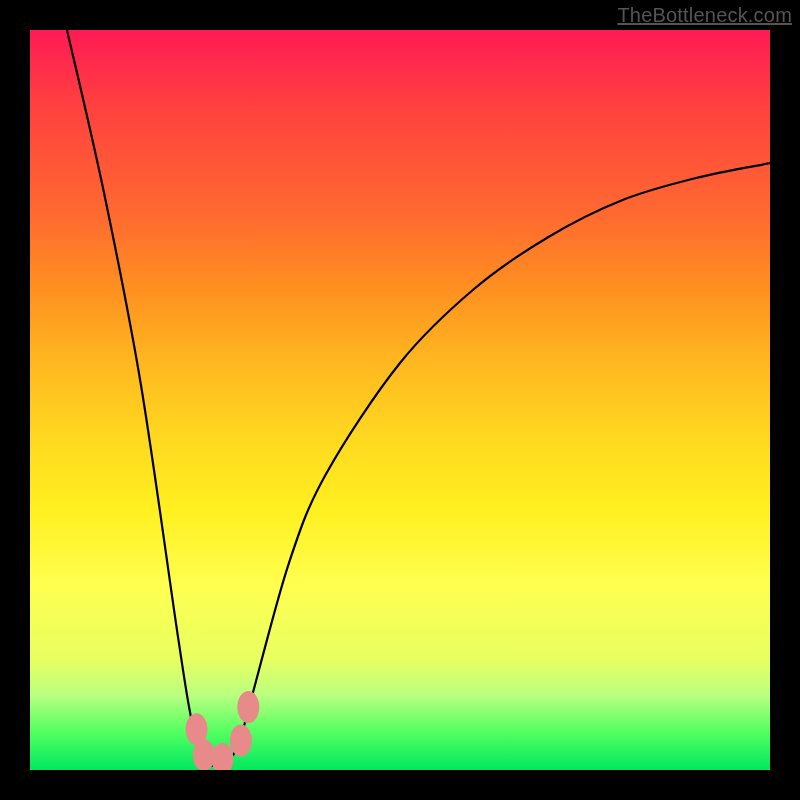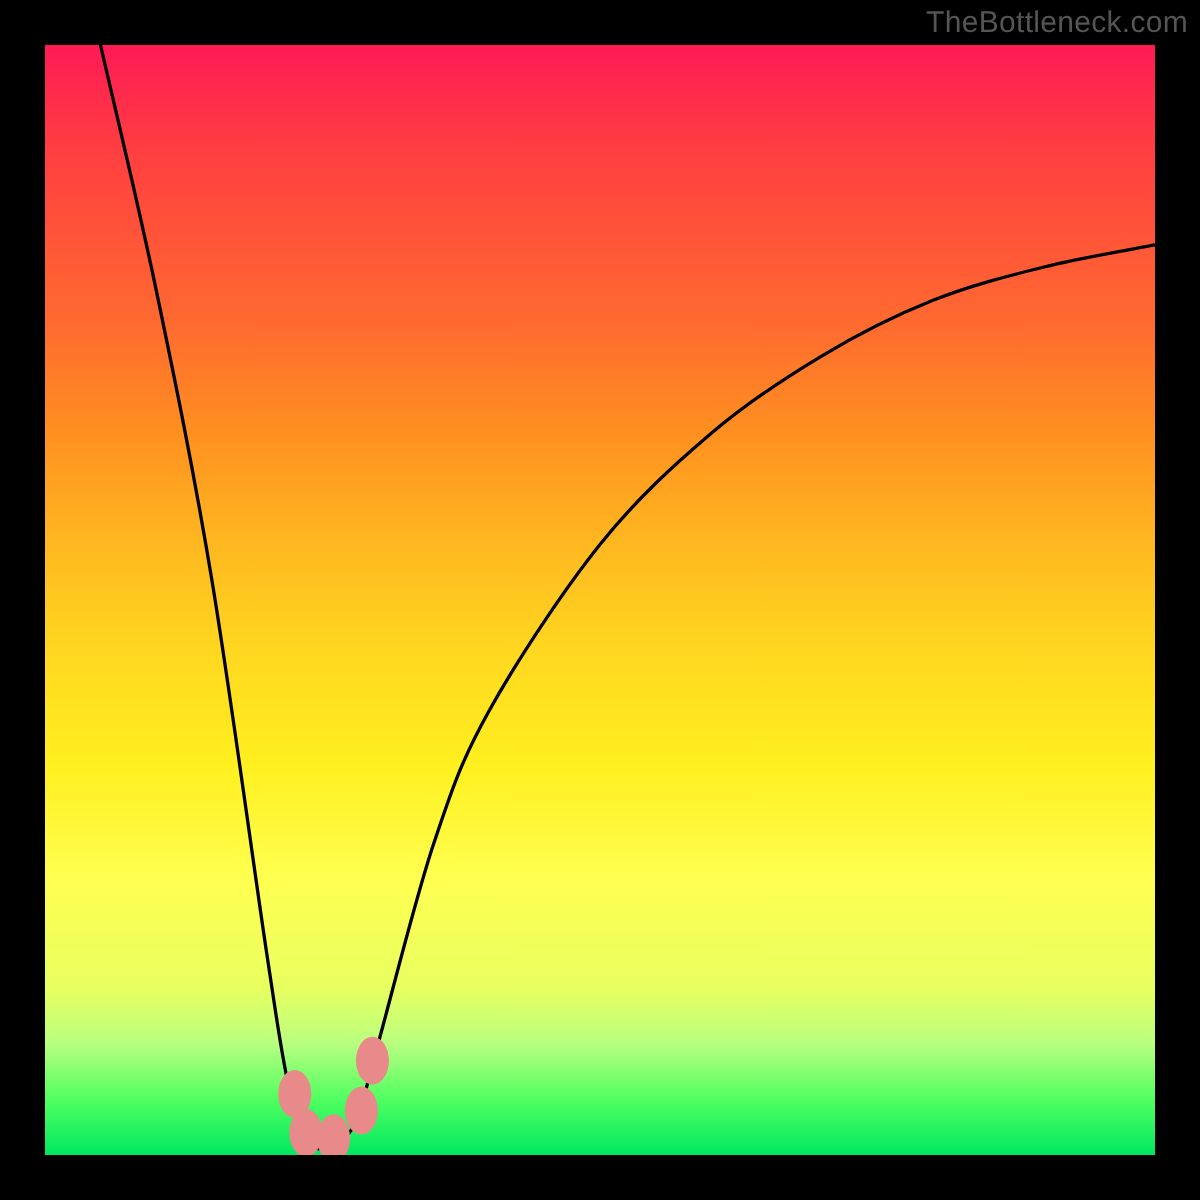--- a/index.html
+++ b/index.html
@@ -34,20 +34,21 @@
   }
   .watermark {
     position: absolute;
     top: 4px;
     right: 8px;
     color: #555;
     font-size: 20px;
     font-weight: 500;
     letter-spacing: 0.2px;
     z-index: 10;
+    text-decoration: underline;
   }
   svg.curve {
     position: absolute;
     left: 0;
     top: 0;
     width: 740px;
     height: 740px;
   }
   .curve-path {
     fill: none;

